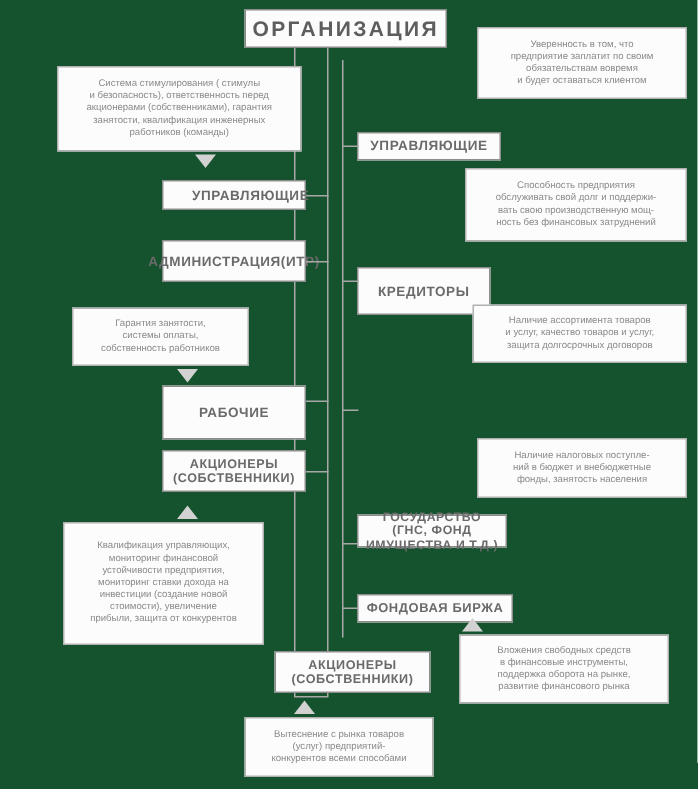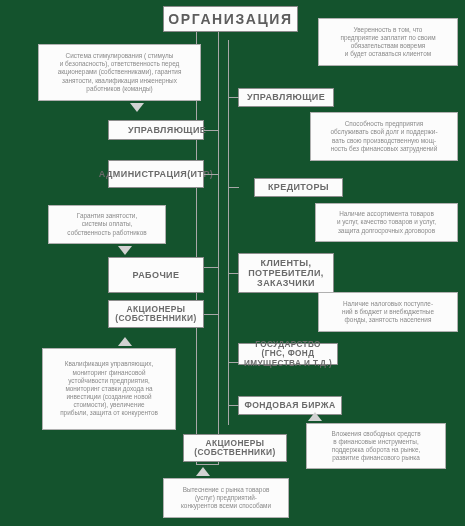--- a/index.html
+++ b/index.html
@@ -163,36 +163,31 @@
   </div>
   <div class="hline" style="left:228px; top:97px; width:11px;"></div>
 
   <div class="box note-box" style="left:310px; top:112px; width:148px; height:49px; font-size:6.4px; flex-direction:column; justify-content:center;">
     <span>Способность предприятия</span>
     <span>обслуживать свой долг и поддержи-</span>
     <span>вать свою производственную мощ-</span>
     <span>ность без финансовых затруднений</span>
   </div>
 
-  <div class="box label-box" style="left:254px; top:178px; width:89px; height:19px; font-size:9px;">
+  <div class="box label-box" style="left:238px; top:178px; width:89px; height:32px; font-size:9px;">
     <span>КРЕДИТОРЫ</span>
   </div>
   <div class="hline" style="left:228px; top:187px; width:11px;"></div>
 
   <div class="box note-box" style="left:315px; top:203px; width:143px; height:39px; font-size:6.4px; flex-direction:column; justify-content:center;">
     <span>Наличие ассортимента товаров</span>
     <span>и услуг, качество товаров и услуг,</span>
     <span>защита долгосрочных договоров</span>
   </div>
 
-  <div class="box label-box" style="left:238px; top:253px; width:96px; height:40px; font-size:9px; flex-direction:column;">
-    <span>КЛИЕНТЫ,</span>
-    <span>ПОТРЕБИТЕЛИ,</span>
-    <span>ЗАКАЗЧИКИ</span>
-  </div>
   <div class="hline" style="left:228px; top:273px; width:11px;"></div>
 
   <div class="box note-box" style="left:318px; top:292px; width:140px; height:40px; font-size:6.4px; flex-direction:column; justify-content:center;">
     <span>Наличие налоговых поступле-</span>
     <span>ний в бюджет и внебюджетные</span>
     <span>фонды, занятость населения</span>
   </div>
 
   <div class="box label-box" style="left:238px; top:343px; width:100px; height:22px; font-size:8.2px; flex-direction:column;">
     <span>ГОСУДАРСТВО</span>

